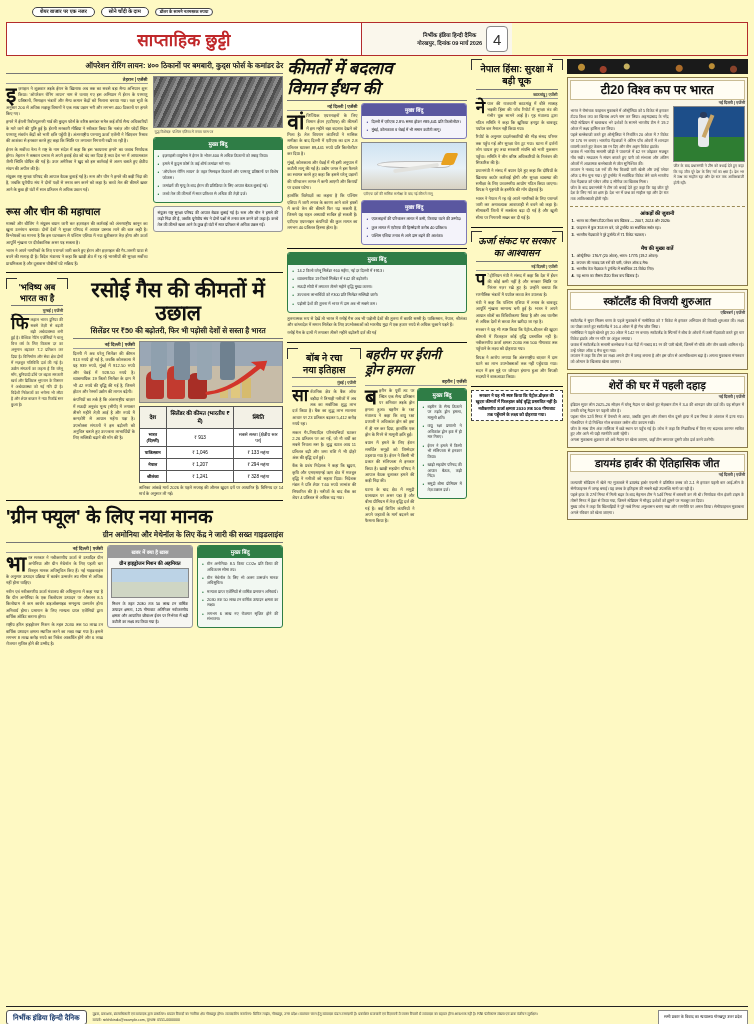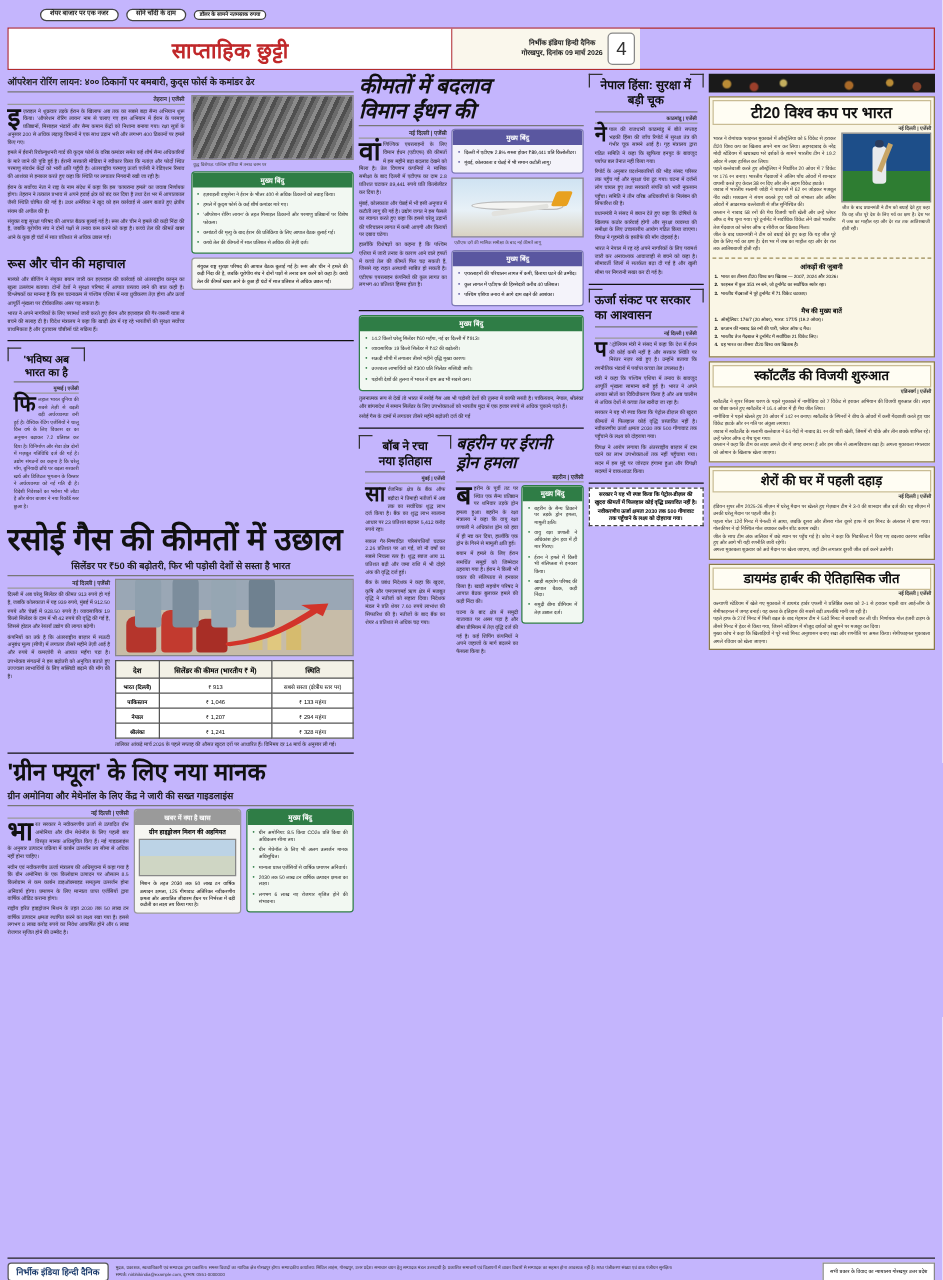--- a/index.html
+++ b/index.html
@@ -2,21 +2,21 @@
 <html><head>
 <meta charset="utf-8">
 <style>
   * { box-sizing: border-box; margin: 0; padding: 0; }
   html, body {
     width: 754px; height: 1024px;
     background: #fdfcf7;
     font-family: "Liberation Sans", sans-serif;
     overflow: hidden;
   }
-  .page { width: 754px; height: 1024px; position: relative; padding: 4px 6px; background:#c4b5fd; }
+  .page { width: 754px; height: 1024px; position: relative; padding: 4px 6px; background:#fef9c3; }
 
   
   .tagstrip { display:flex; gap:6px; height:16px; align-items:center; padding-left:26px; }
   .tagpill {
     border:1px solid #444; border-radius:8px; padding:1px 7px;
     font-size:5.2px; font-weight:bold; color:#1a1a1a; background:#fff;
     white-space:nowrap; line-height:1;
   }
   .tagpill.sm { font-size:4.3px; padding:1px 4px; }
 
@@ -36,21 +36,21 @@
   .colC { width:92px;  display:flex; flex-direction:column; gap:3px;}
   .colD { width:182px; display:flex; flex-direction:column; gap:3px;}
 
   
   .art { border-bottom:1px solid #111; padding-bottom:3px; }
   .hl-xl { font-size:25px; font-weight:bold; color:#111; line-height:1.05; letter-spacing:-.3px;}
   .hl-lg { font-size:19px; font-weight:bold; color:#111; line-height:1.1;}
   .hl-md { font-size:13.5px; font-weight:bold; color:#111; line-height:1.15;}
   .hl-sm { font-size:10px; font-weight:bold; color:#111; line-height:1.25;}
   .ital { font-style:italic; }
-  .sub { font-size:7.4px; font-weight:bold; color:#222; margin-top:2px; line-height:1.3;}
+  .sub { font-size:7.4px; font-weight:bold; color:#222; margin-top:2px; line-height:1.3;text-align:right;}
   .byline { font-size:4.6px; font-weight:bold; color:#333; text-align:right; border-bottom:1px solid #999; padding-bottom:1px;}
   .body { font-size:4.1px; line-height:1.55; text-align:justify; color:#2a2a2a; }
   .body p { margin-bottom:2px; }
   .dropcap { float:left; font-size:21px; line-height:.85; font-weight:bold; margin:0 2px 0 0; color:#111;}
 
   
   .kbox { border:1px solid #2f7d46; border-radius:3px; background:#f2f8f2; padding:0 0 3px; overflow:hidden;}
   .kbox-h { background:#2f7d46; color:#fff; font-size:5.6px; font-weight:bold; text-align:center; padding:2px 0; }
   .kbox ul { list-style:none; padding:3px 4px 0 4px; }
   .kbox li { font-size:3.9px; line-height:1.45; margin-bottom:2.5px; padding-left:5px; position:relative; text-align:justify; color:#222;}
@@ -189,31 +189,31 @@
           </div>
           <div style="width:48%;">
             <div class="gbox">
               <div class="bd">संयुक्त राष्ट्र सुरक्षा परिषद की आपात बैठक बुलाई गई है। रूस और चीन ने हमले की कड़ी निंदा की है, जबकि यूरोपीय संघ ने दोनों पक्षों से तनाव कम करने को कहा है। कच्चे तेल की कीमतें खबर आने के कुछ ही घंटों में सात प्रतिशत से अधिक उछल गईं।</div>
             </div>
           </div>
         </div>
       </div>
 
       <div class="art" style="flex:none; margin-top:2px;">
-        <div style="display:flex; gap:5px;flex-direction:column;">
+        <div style="display:flex; gap:5px;">
           <div style="width:62px;" class="brk">
             <div class="hl-sm" style="text-align:center; font-size:8.5px;">'भविष्य अब भारत का है</div>
             <div class="hr-thin"></div>
             <div class="byline" style="font-size:4px;">मुम्बई | एजेंसी</div>
             <div class="body" style="font-size:3.9px; margin-top:2px;">
               <p><span class="dropcap" style="font-size:17px;">फि</span><span>लहाल भारत दुनिया की सबसे तेज़ी से बढ़ती बड़ी अर्थव्यवस्था बनी हुई है। वैश्विक रेटिंग एजेंसियों ने चालू वित्त वर्ष के लिए विकास दर का अनुमान बढ़ाकर 7.2 प्रतिशत कर दिया है। विनिर्माण और सेवा क्षेत्र दोनों में मज़बूत गतिविधि दर्ज की गई है। उद्योग संगठनों का कहना है कि घरेलू माँग, बुनियादी ढाँचे पर बढ़ता सरकारी खर्च और डिजिटल भुगतान के विस्तार ने अर्थव्यवस्था को नई गति दी है। विदेशी निवेशकों का भरोसा भी लौटा है और शेयर बाजार ने नया रिकॉर्ड स्तर छुआ है।</span></p>
             </div>
           </div>
           <div style="flex:1;">
-            <div class="hl-lg" style="font-size:25px; ">रसोई गैस की कीमतों में उछाल</div>
+            <div class="hl-lg" style="font-size:21px; text-align:center;">रसोई गैस की कीमतों में उछाल</div>
             <div class="sub" style="text-align:center;">सिलेंडर पर ₹50 की बढ़ोतरी, फिर भी पड़ोसी देशों से सस्ता है भारत</div>
             <div class="hr-thin"></div>
             <div style="display:flex; gap:4px; margin-top:2px;">
               <div style="width:30%;">
                 <div class="byline">नई दिल्ली | एजेंसी</div>
                 <div class="body" style="margin-top:2px;">
                   <p>दिल्ली में अब घरेलू सिलेंडर की कीमत 913 रुपये हो गई है, जबकि कोलकाता में यह 939 रुपये, मुंबई में 912.50 रुपये और चेन्नई में 928.50 रुपये है। व्यावसायिक 19 किलो सिलेंडर के दाम में भी 42 रुपये की वृद्धि की गई है, जिससे होटल और रेस्तराँ उद्योग की लागत बढ़ेगी।</p>
                   <p>कंपनियों का तर्क है कि अंतरराष्ट्रीय बाज़ार में सऊदी अनुबंध मूल्य (सीपी) में लगातार तीसरे महीने तेज़ी आई है और रुपये में कमज़ोरी से आयात महँगा पड़ा है। उपभोक्ता संगठनों ने इस बढ़ोतरी को अनुचित बताते हुए उज्ज्वला लाभार्थियों के लिए सब्सिडी बढ़ाने की माँग की है।</p>
                 </div>
               </div>
@@ -416,21 +416,21 @@
         <div class="byline" style="font-size:4px;">काठमांडू | एजेंसी</div>
         <div class="body" style="margin-top:2px;">
           <p><span class="dropcap" style="font-size:17px;">ने</span><span>पाल की राजधानी काठमांडू में बीते सप्ताह भड़की हिंसा की जाँच रिपोर्ट में सुरक्षा तंत्र की गंभीर चूक सामने आई है। गृह मंत्रालय द्वारा गठित समिति ने कहा कि खुफिया इनपुट के बावजूद पर्याप्त बल तैनात नहीं किया गया।</span></p>
           <p>रिपोर्ट के अनुसार प्रदर्शनकारियों की भीड़ संसद परिसर तक पहुँच गई और सुरक्षा घेरा टूट गया। घटना में दर्जनों लोग घायल हुए तथा सरकारी संपत्ति को भारी नुकसान पहुँचा। समिति ने तीन वरिष्ठ अधिकारियों के निलंबन की सिफारिश की है।</p>
           <p>प्रधानमंत्री ने संसद में बयान देते हुए कहा कि दोषियों के खिलाफ कठोर कार्रवाई होगी और सुरक्षा व्यवस्था की समीक्षा के लिए उच्चस्तरीय आयोग गठित किया जाएगा। विपक्ष ने गृहमंत्री के इस्तीफे की माँग दोहराई है।</p>
           <p>भारत ने नेपाल में रह रहे अपने नागरिकों के लिए परामर्श जारी कर अनावश्यक आवाजाही से बचने को कहा है। सीमावर्ती जिलों में सतर्कता बढ़ा दी गई है और खुली सीमा पर निगरानी सख्त कर दी गई है।</p>
         </div>
       </div>
 
       <div class="art brk" style="flex:none;">
-        <div class="hl-sm" style="text-align:left; font-size:9.5px;">ऊर्जा संकट पर सरकार का आश्वासन</div>
+        <div class="hl-sm" style="text-align:center; font-size:9.5px;font-style:italic;">ऊर्जा संकट पर सरकार का आश्वासन</div>
         <div class="hr-thin"></div>
         <div class="byline" style="font-size:4px;">नई दिल्ली | एजेंसी</div>
         <div class="body" style="margin-top:2px;">
           <p><span class="dropcap" style="font-size:17px;">प</span><span>ेट्रोलियम मंत्री ने संसद में कहा कि देश में ईंधन की कोई कमी नहीं है और सरकार स्थिति पर निरंतर नज़र रखे हुए है। उन्होंने बताया कि रणनीतिक भंडारों में पर्याप्त कच्चा तेल उपलब्ध है।</span></p>
           <p>मंत्री ने कहा कि पश्चिम एशिया में तनाव के बावजूद आपूर्ति शृंखला सामान्य बनी हुई है। भारत ने अपने आयात स्रोतों का विविधीकरण किया है और अब चालीस से अधिक देशों से कच्चा तेल खरीदा जा रहा है।</p>
           <p>सरकार ने यह भी स्पष्ट किया कि पेट्रोल-डीज़ल की खुदरा कीमतों में फिलहाल कोई वृद्धि प्रस्तावित नहीं है। नवीकरणीय ऊर्जा क्षमता 2030 तक 500 गीगावाट तक पहुँचाने के लक्ष्य को दोहराया गया।</p>
           <p>विपक्ष ने आरोप लगाया कि अंतरराष्ट्रीय बाज़ार में दाम घटने का लाभ उपभोक्ताओं तक नहीं पहुँचाया गया। सदन में इस मुद्दे पर जोरदार हंगामा हुआ और विपक्षी सदस्यों ने वाकआउट किया।</p>
         </div>
       </div>
 

